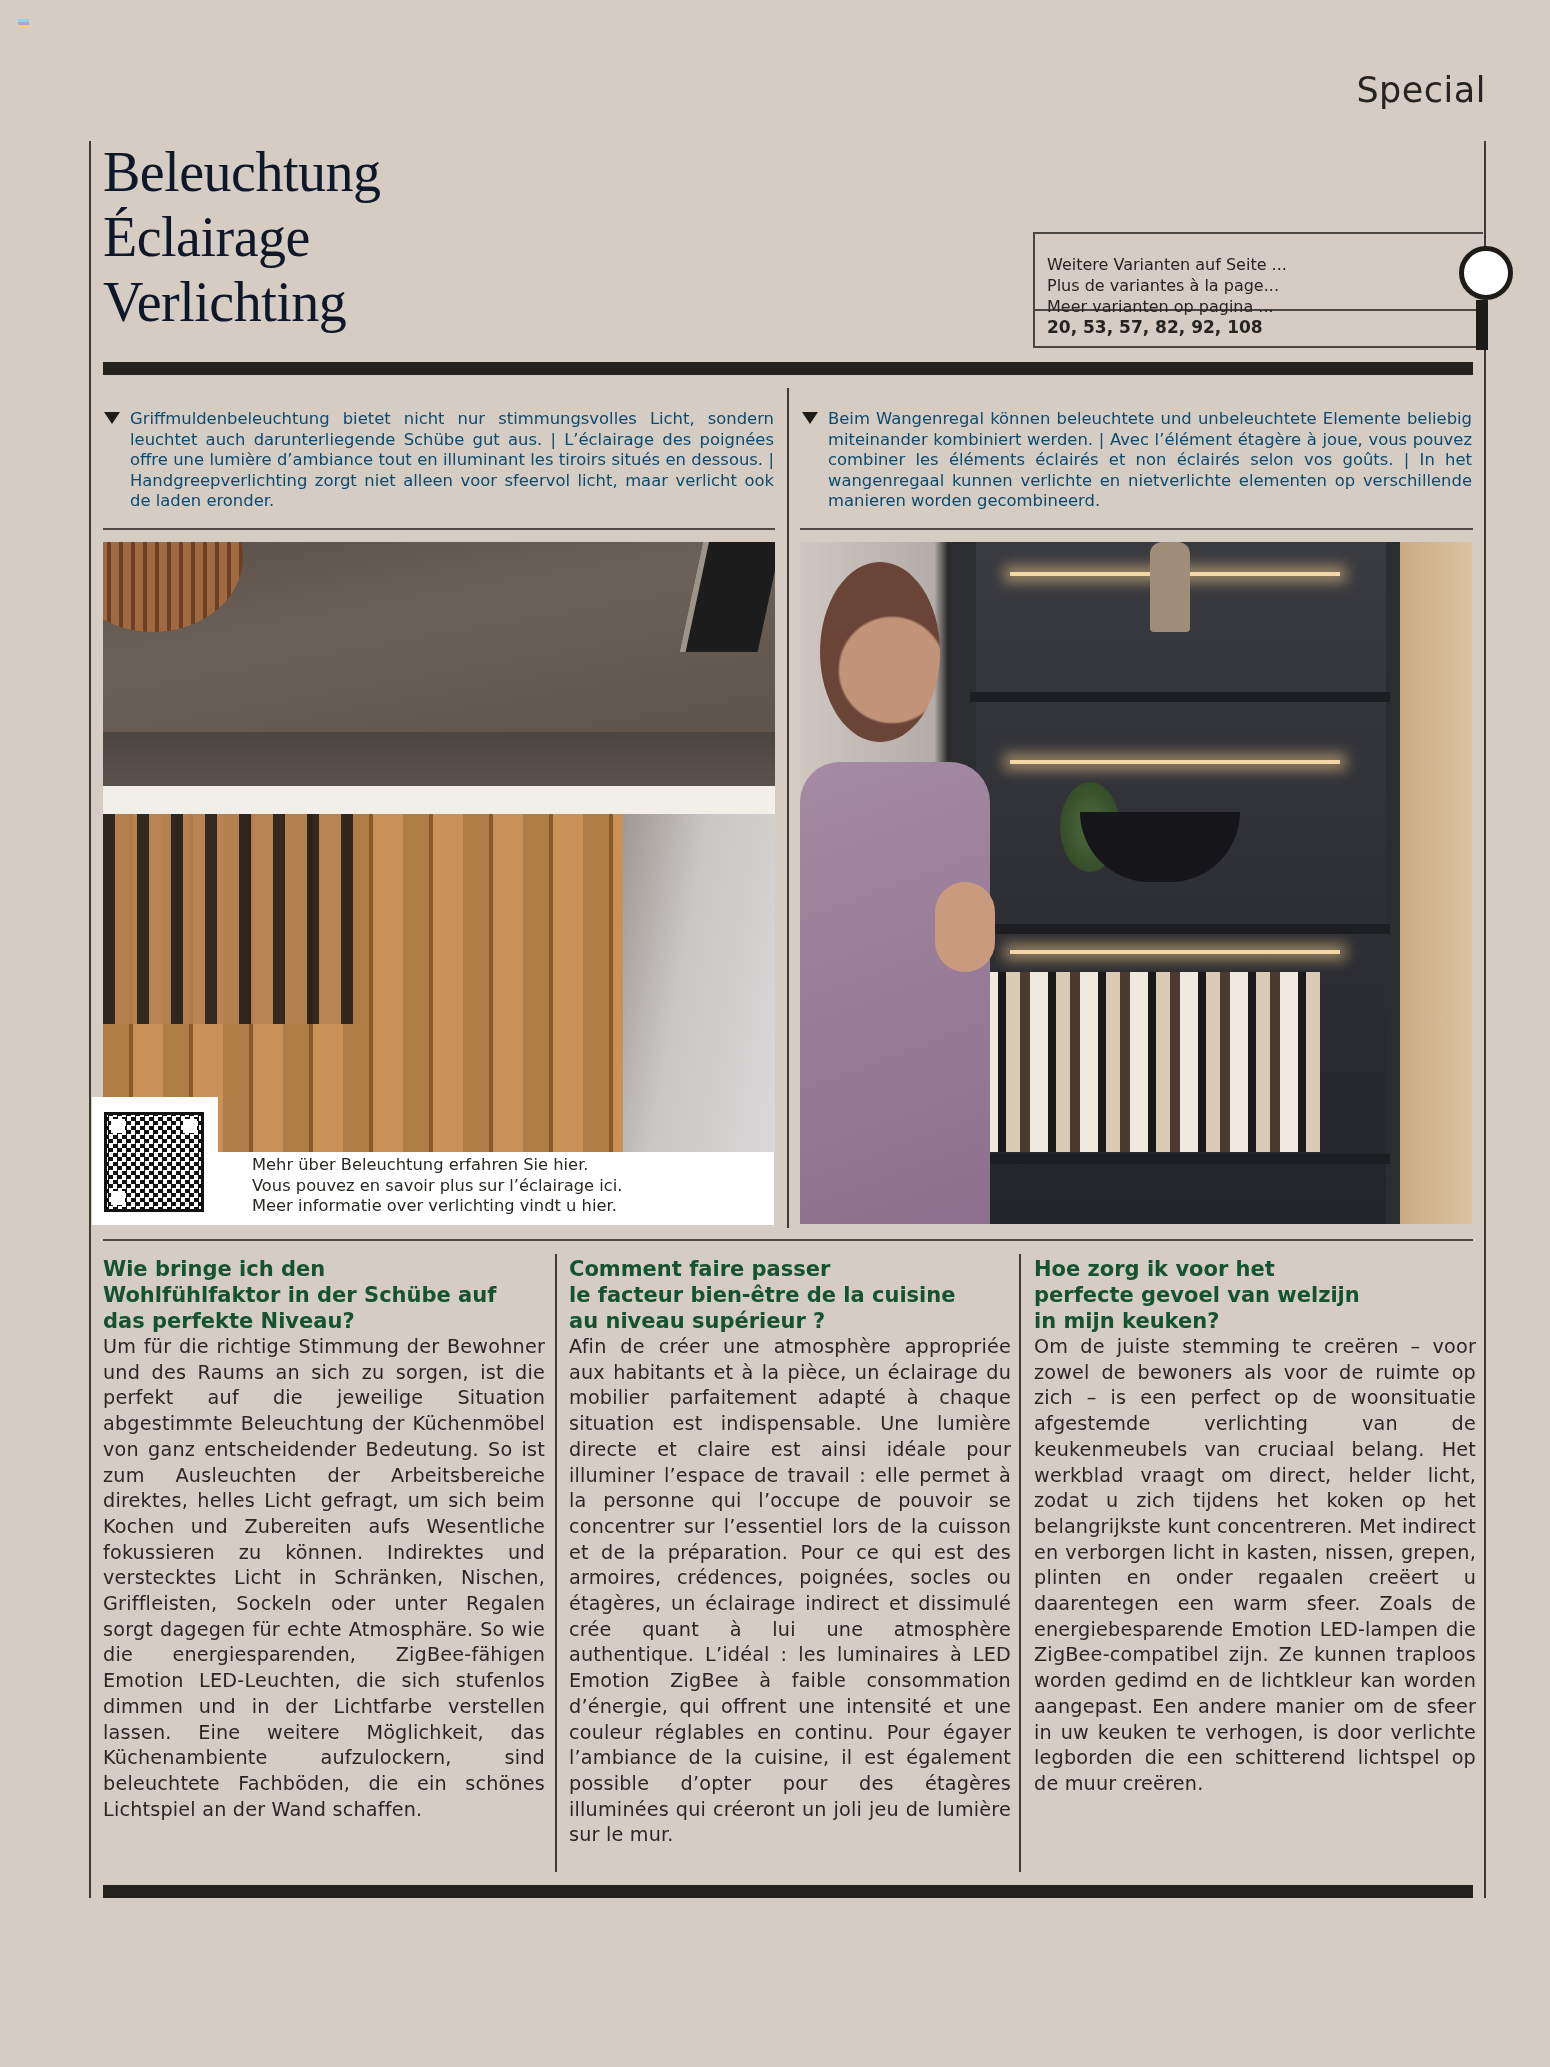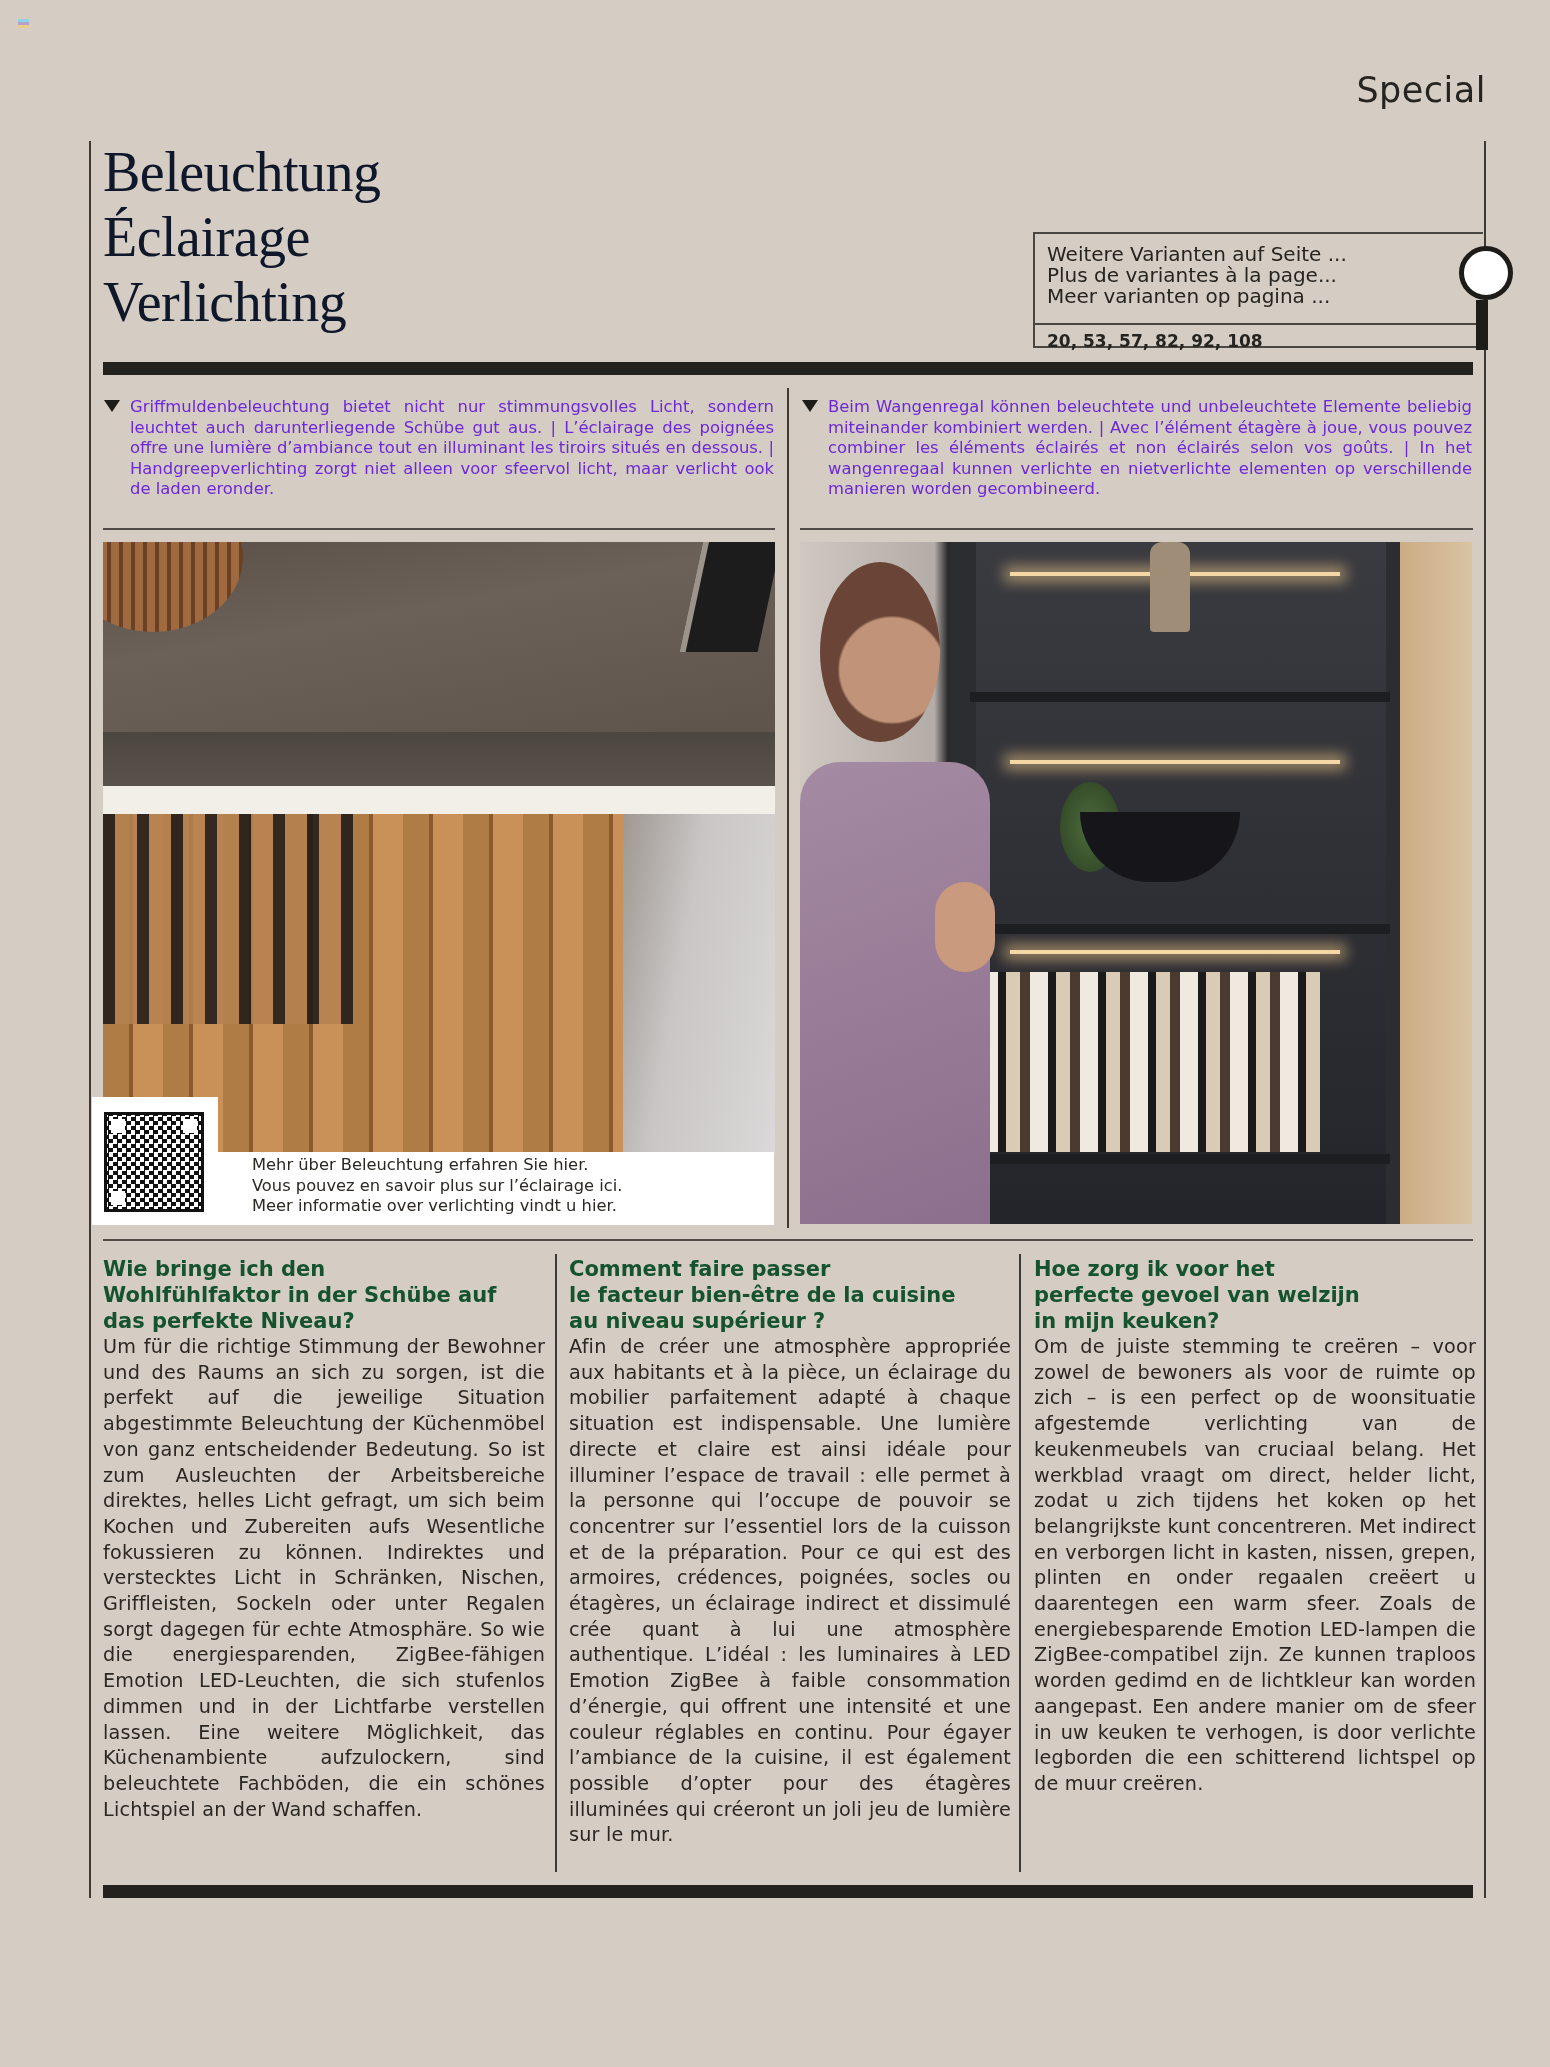--- a/index.html
+++ b/index.html
@@ -13,25 +13,25 @@
   .abs { position: absolute; }
   .corner-mark { left: 18px; top: 19px; width: 11px; height: 9px; }
   .corner-mark span { display: block; height: 3px; }
   .section-label { right: 64px; top: 70px; font-size: 35px; letter-spacing: 0.5px; color: #262420; }
   .vline { background: #3e3a36; width: 2px; }
   .hbar { background: #24221e; }
   .hline { background: #4f4a45; height: 2px; }
   .title { left: 103px; top: 140px; font-family: Liberation Serif, serif; font-size: 56px; line-height: 65px; color: #0f172a; letter-spacing: -0.5px; }
   .title div { white-space: nowrap; }
   .variants-box { left: 1033px; top: 232px; width: 450px; height: 116px; border: 2px solid #4a4642; border-right: none; box-sizing: border-box; }
-  .variants-text { padding: 10px 0 0 12px; font-size: 20px; line-height: 21px; height: 91px; border-bottom: 2px solid #4a4642; box-sizing: border-box; }
+  .variants-text { padding: 20px 0 0 12px; font-size: 16px; line-height: 21px; height: 77px; border-bottom: 2px solid #4a4642; box-sizing: border-box; }
   .variants-pages { padding: 6px 0 0 12px; font-size: 17px; font-weight: bold; }
   .magnifier-ring { left: 1459px; top: 246px; width: 44px; height: 44px; border: 5px solid #1e1c19; border-radius: 50%; background: #fff; }
   .magnifier-handle { left: 1476px; top: 300px; width: 12px; height: 50px; background: #1e1c19; }
-  .caption { font-size: 16.4px; line-height: 20.5px; text-align: justify; color: #6d28d9; }
+  .caption { font-size: 16.4px; line-height: 20.5px; text-align: justify; color: #0c4a6e; margin-top: 12px; }
   .caption .tri { position: absolute; left: 0; top: 3px; width: 0; height: 0; border-left: 8px solid transparent; border-right: 8px solid transparent; border-top: 12px solid #1e1c19; }
   .caption p { margin: 0 0 0 26px; }
   .photo { overflow: hidden; }
   
   .ph1-marble { left: 0; top: 0; width: 672px; height: 190px; background: linear-gradient(170deg,#5a5048 0%,#6c6158 40%,#5e544b 100%); }
   .ph1-edge { left: 0; top: 190px; width: 672px; height: 54px; background: linear-gradient(180deg,#4c4640,#5a534c); }
   .ph1-basket { left: -40px; top: -60px; width: 180px; height: 150px; border-radius: 50%; background: repeating-linear-gradient(90deg,#a06a40 0 8px,#6c4024 8px 12px); }
   .ph1-cooktop { left: 600px; top: 0; width: 72px; height: 110px; background: #1d1c1c; border-left: 6px solid #9c948a; transform: skewX(-12deg); transform-origin: top; }
   .ph1-rail { left: 0; top: 244px; width: 672px; height: 28px; background: #f2eee8; }
   .ph1-drawer { left: 0; top: 272px; width: 560px; height: 340px; background: repeating-linear-gradient(90deg,#b07c45 0 26px,#8a5a2c 26px 30px,#c99157 30px 60px); }

